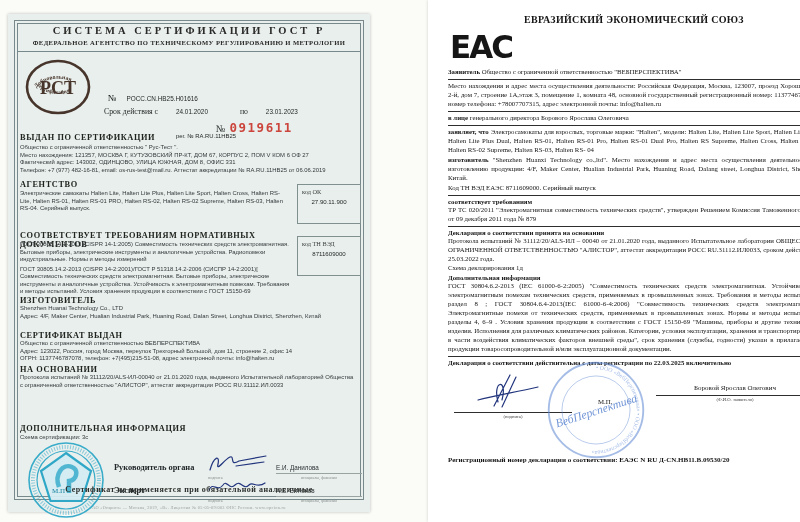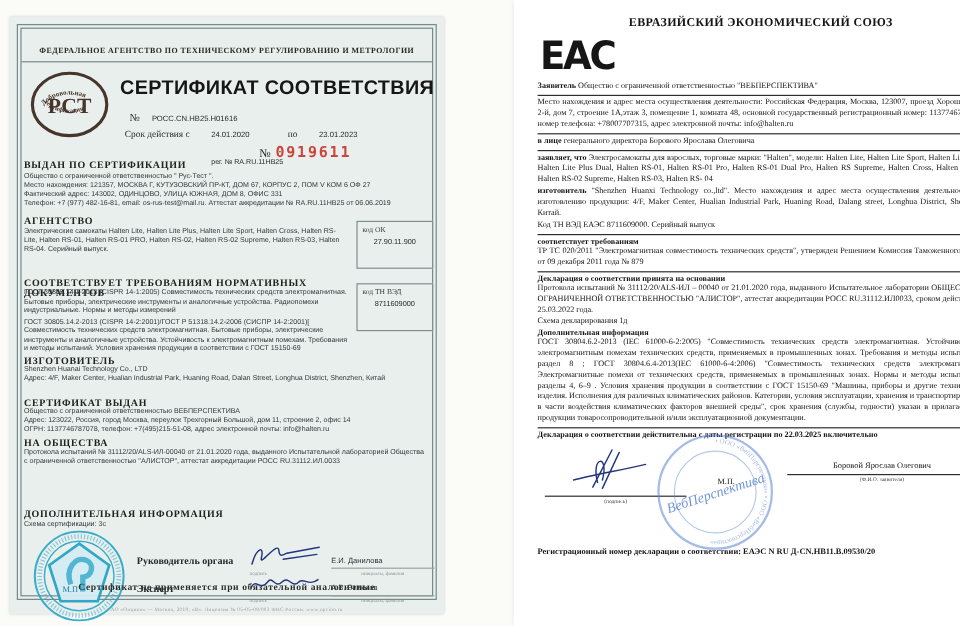--- a/index.html
+++ b/index.html
@@ -99,37 +99,37 @@
 </style>
 </head>
 <body>
 
 <div class="canvas">
 
   <div class="page cert">
     <div class="frame-outer"></div>
     <div class="frame-inner"></div>
 
+    <div class="c-sys">СИСТЕМА СЕРТИФИКАЦИИ ГОСТ Р</div>
     <div class="c-agency">ФЕДЕРАЛЬНОЕ АГЕНТСТВО ПО ТЕХНИЧЕСКОМУ РЕГУЛИРОВАНИЮ И МЕТРОЛОГИИ</div>
     <div class="c-hr"></div>
 
     <svg class="rst" viewBox="0 0 68 58">
       <ellipse cx="34" cy="29" rx="31" ry="26" fill="none" stroke="#47352b" stroke-width="2.6"></ellipse>
       <path id="rstTop" d="M 9 35 A 27 23 0 0 1 59 35" fill="none"></path>
       <path id="rstBot" d="M 11 25 A 27 23 0 0 0 57 25" fill="none"></path>
       <text font-size="5.8" fill="#47352b" font-weight="bold">
         <textPath href="#rstTop" startOffset="10%">Добровольная</textPath>
       </text>
       <text font-size="5.4" fill="#47352b" font-weight="bold">
         <textPath href="#rstBot" startOffset="6%">сертификация</textPath>
       </text>
       <text x="34" y="36" text-anchor="middle" font-size="18" font-weight="bold" fill="#47352b">РСТ</text>
     </svg>
 
-    <div class="c-title">СЕРТИФИКАТ СООТВЕТСТВИЯ</div>
 
     <div class="c-numrow">
       <span class="no">№</span>
       <span class="val">РОСС.CN.НВ25.Н01616</span>
     </div>
 
     <div class="c-validity">
       <span>Срок действия с</span>
       <span class="sp"></span>
       <span class="dt">24.01.2020</span>
@@ -175,21 +175,21 @@
       <div>Адрес: 4/F, Maker Center, Hualian Industrial Park, Huaning Road, Dalan Street, Longhua District, Shenzhen, Китай</div>
     </div>
 
     <div class="c-iss-h c-h">СЕРТИФИКАТ ВЫДАН</div>
     <div class="c-iss-lines c-body">
       <div>Общество с ограниченной ответственностью ВЕБПЕРСПЕКТИВА</div>
       <div>Адрес: 123022, Россия, город Москва, переулок Трехгорный Большой, дом 11,  строение 2, офис 14</div>
       <div>ОГРН: 1137746787078, телефон: +7(495)215-51-08, адрес электронной почты: info@halten.ru</div>
     </div>
 
-    <div class="c-basis-h c-h">НА ОБЩЕСТВА</div>
+    <div class="c-basis-h c-h">НА ОСНОВАНИИ</div>
     <div class="c-basis-text c-body">Протокола испытаний № 31112/20/ALS-ИЛ-00040 от 21.01.2020 года, выданного Испытательной лабораторией Общества с ограниченной ответственностью "АЛИСТОР", аттестат аккредитации РОСС RU.31112.ИЛ.0033</div>
 
     <div class="c-extra-h c-h">ДОПОЛНИТЕЛЬНАЯ ИНФОРМАЦИЯ</div>
     <div class="c-extra-text c-body">Схема сертификации: 3с</div>
 
     <svg class="c-stamp" viewBox="0 0 80 80">
       <circle cx="40" cy="40" r="37" fill="none" stroke="#26a4c5" stroke-width="1.6" opacity="0.9"></circle>
       <circle cx="40" cy="40" r="33" fill="none" stroke="#26a4c5" stroke-width="4" stroke-dasharray="1 1.7" opacity="0.5"></circle>
       <circle cx="40" cy="40" r="29" fill="none" stroke="#26a4c5" stroke-width="1.2" opacity="0.9"></circle>
       <polygon points="40,13 65,31 55.5,61 24.5,61 15,31" fill="#d3ecf3" stroke="#26a4c5" stroke-width="2.2" opacity="0.95"></polygon>

